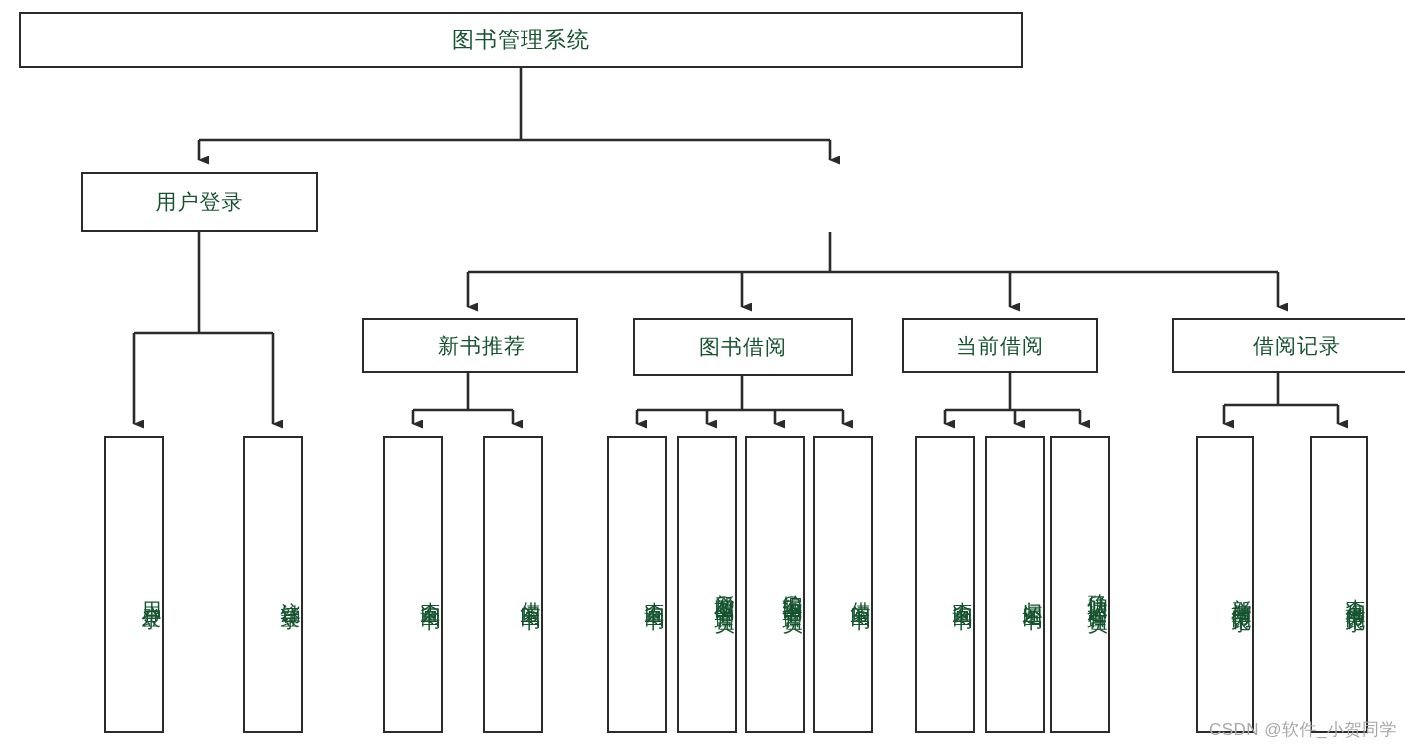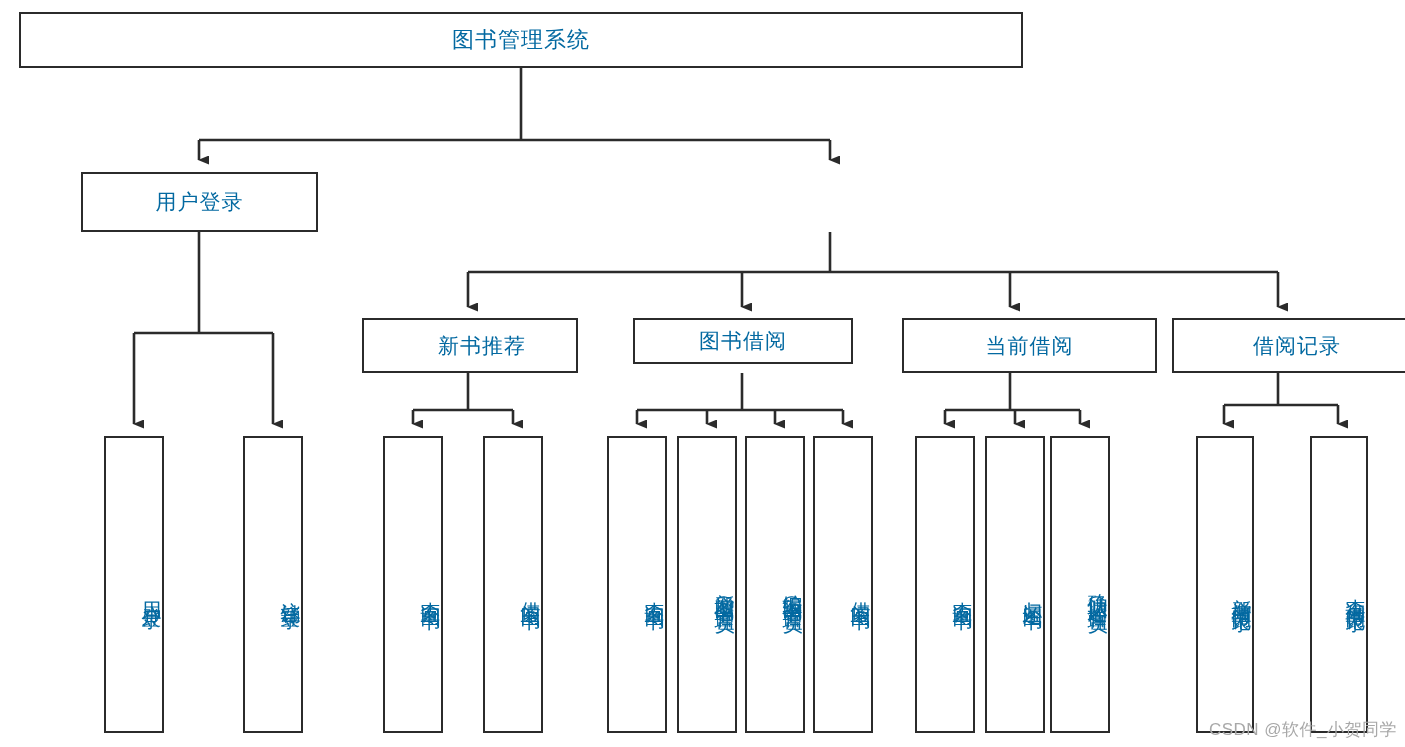--- a/index.html
+++ b/index.html
@@ -27,21 +27,21 @@
     pointer-events: none;
   }
   .node {
     position: absolute;
     box-sizing: border-box;
     border: 2px solid #2b2b2b;
     background: #ffffff;
     display: flex;
     align-items: center;
     justify-content: center;
-    color: #0369a1;
+    color: #14532d;
     text-align: center;
     z-index: 2;
   }
   .node.horiz {
     font-size: 21px;
     letter-spacing: 1px;
     line-height: 1.2;
   }
   .node.root {
     font-size: 22px;
@@ -132,24 +132,24 @@
     <span>图书管理系统</span>
   </div>
 
   <div class="node horiz" style="left:81px; top:172px; width:237px; height:60px;">
     <span>用户登录</span>
   </div>
 
   <div class="node horiz" style="left:362px; top:318px; width:216px; height:55px;padding-left:24px;">
     <span>新书推荐</span>
   </div>
-  <div class="node horiz" style="left:633px; top:318px; width:220px; height:46px;align-items:center;">
+  <div class="node horiz" style="left:633px; top:318px; width:220px; height:58px;align-items:center;">
     <span>图书借阅</span>
   </div>
-  <div class="node horiz" style="left:902px; top:318px; width:255px; height:55px;">
+  <div class="node horiz" style="left:902px; top:318px; width:196px; height:55px;">
     <span>当前借阅</span>
   </div>
   <div class="node horiz" style="left:1172px; top:318px; width:250px; height:55px;text-align:right;">
     <span>借阅记录</span>
   </div>
 
   <div class="node vert" style="left:104px; top:436px; width:60px; height:297px;">
     <span>用户登录</span>
   </div>
   <div class="node vert" style="left:243px; top:436px; width:60px; height:297px;">

